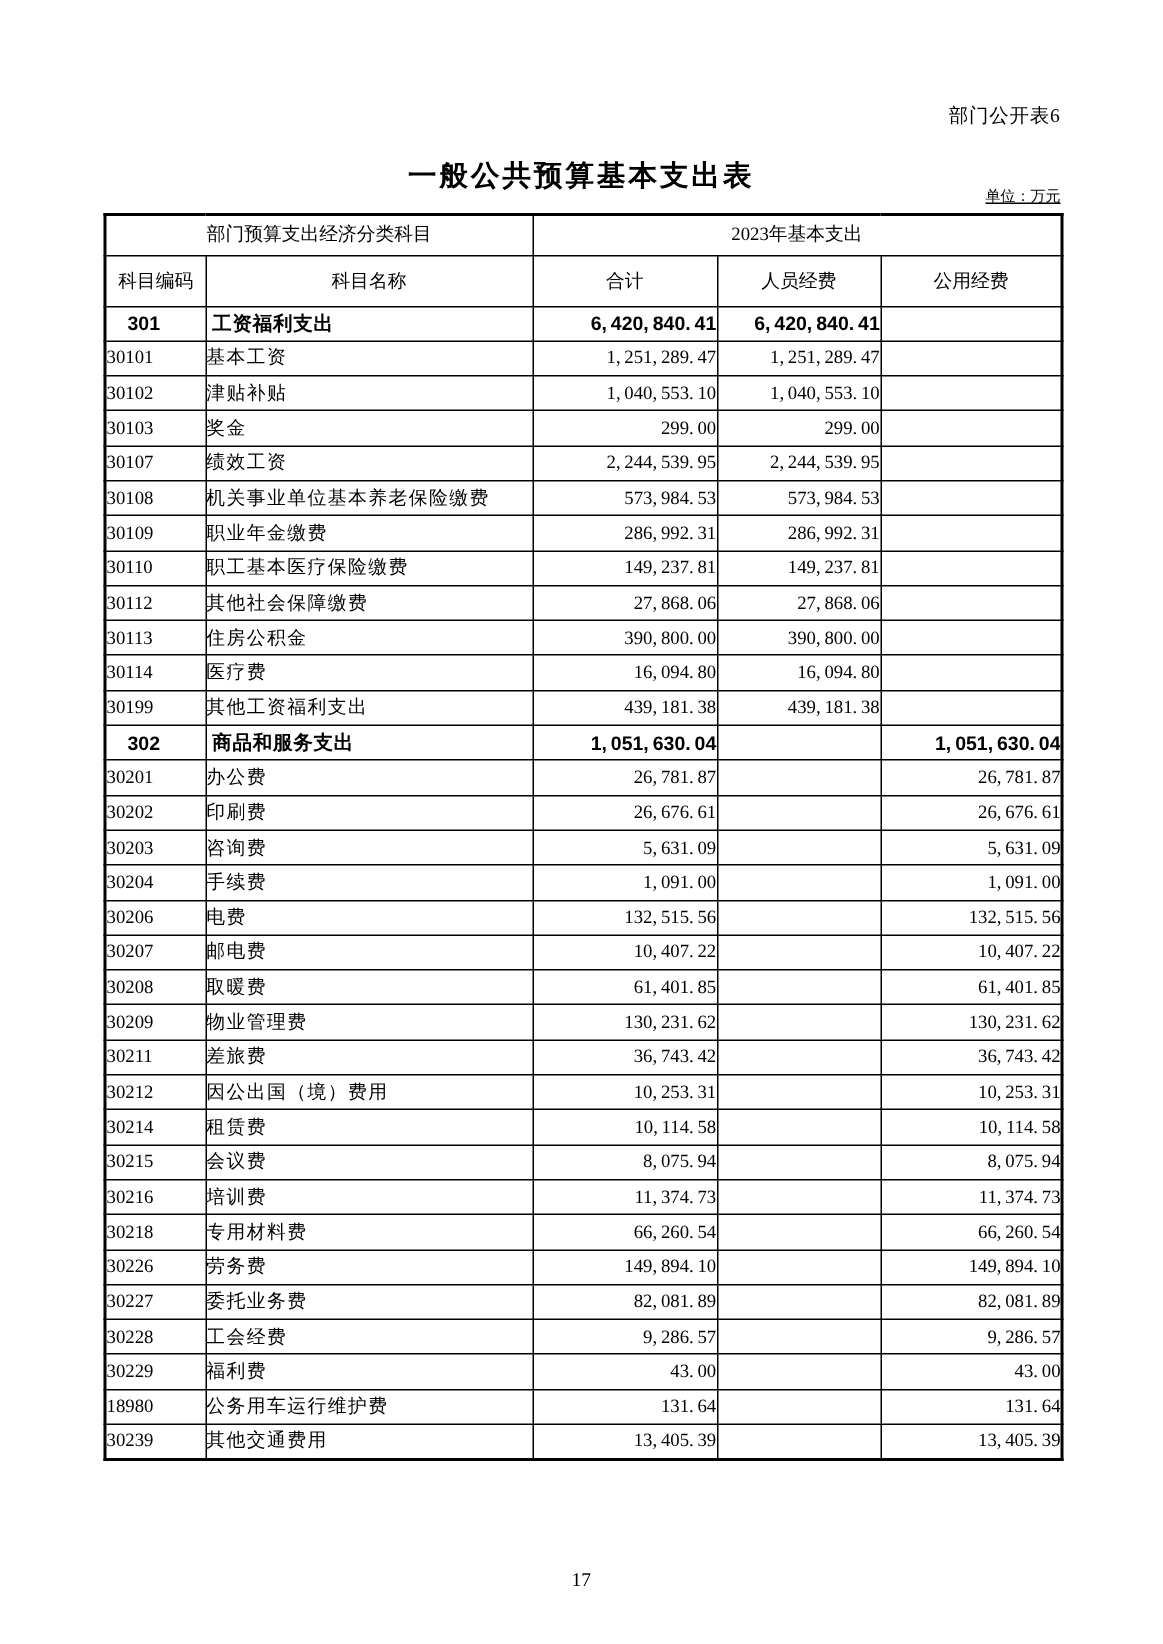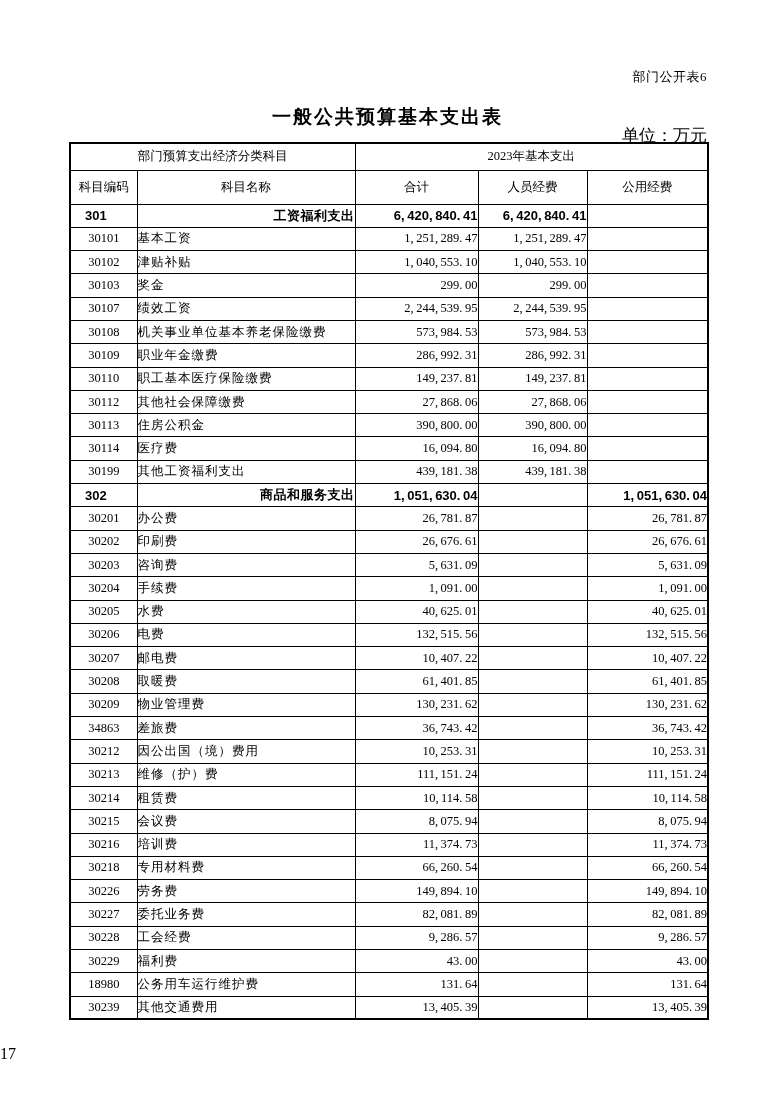--- a/index.html
+++ b/index.html
@@ -30,21 +30,22 @@
     text-align: center;
     font-family: "Liberation Sans", "DejaVu Sans", sans-serif;
     font-weight: bold;
     font-size: 19px;
     letter-spacing: 2px;
   }
   .unit-label {
     position: absolute;
     top: 124px;
     right: 68px;
-    font-size: 17px;
+    font-size: 10px;
+    text-decoration: underline;
   }
   table.budget {
     position: absolute;
     top: 142px;
     left: 69px;
     width: 638px;
     border-collapse: collapse;
     table-layout: fixed;
     border: 2px solid #000;
   }
@@ -53,37 +54,37 @@
     font-weight: normal;
     font-size: 12.5px;
     padding: 0;
     overflow: hidden;
     white-space: nowrap;
   }
   thead tr.group-row { height: 27px; padding-left: 48px; }
   thead tr.col-row   { height: 34px; }
   thead th { text-align: center; font-size: 13px; }
   tbody tr { height: 23.31px; }
-  td.code  { text-align: center; }
+  td.code  { text-align: left; }
   td.name  { text-align: left; padding-left: 24px; letter-spacing: 1px; }
   td.num   { text-align: right; padding-right: 5px; }
   tr.parent td {
     font-family: "Liberation Sans", "DejaVu Sans", sans-serif;
     font-weight: bold;
     font-size: 13px;
-    text-align: right;
   }
   tr.parent td.code { text-align: left; padding-left: 14px; }
   tr.parent td.name { padding-left: 4px; letter-spacing: 0.5px; }
   .page-number {
     position: absolute;
     top: 1045px;
     left: 0;
     width: 775px;
-    font-size: 16px;
+    text-align: center;
+    font-size: 13px;
   }
 </style>
 </head>
 <body>
 
 <div class="doc-label">部门公开表6</div>
 <div class="page-title">一般公共预算基本支出表</div>
 <div class="unit-label">单位：万元</div>
 
 <table class="budget">
@@ -221,27 +222,20 @@
         <td class="num">5, 631. 09</td>
       </tr>
       <tr class="child">
         <td class="code">30204</td>
         <td class="name">手续费</td>
         <td class="num">1, 091. 00</td>
         <td class="num"></td>
         <td class="num">1, 091. 00</td>
       </tr>
       <tr class="child">
-        <td class="code">30205</td>
-        <td class="name">水费</td>
-        <td class="num">40, 625. 01</td>
-        <td class="num"></td>
-        <td class="num">40, 625. 01</td>
-      </tr>
-      <tr class="child">
         <td class="code">30206</td>
         <td class="name">电费</td>
         <td class="num">132, 515. 56</td>
         <td class="num"></td>
         <td class="num">132, 515. 56</td>
       </tr>
       <tr class="child">
         <td class="code">30207</td>
         <td class="name">邮电费</td>
         <td class="num">10, 407. 22</td>
@@ -256,39 +250,32 @@
         <td class="num">61, 401. 85</td>
       </tr>
       <tr class="child">
         <td class="code">30209</td>
         <td class="name">物业管理费</td>
         <td class="num">130, 231. 62</td>
         <td class="num"></td>
         <td class="num">130, 231. 62</td>
       </tr>
       <tr class="child">
-        <td class="code">34863</td>
+        <td class="code">30211</td>
         <td class="name">差旅费</td>
         <td class="num">36, 743. 42</td>
         <td class="num"></td>
         <td class="num">36, 743. 42</td>
       </tr>
       <tr class="child">
         <td class="code">30212</td>
         <td class="name">因公出国（境）费用</td>
         <td class="num">10, 253. 31</td>
         <td class="num"></td>
         <td class="num">10, 253. 31</td>
-      </tr>
-      <tr class="child">
-        <td class="code">30213</td>
-        <td class="name">维修（护）费</td>
-        <td class="num">111, 151. 24</td>
-        <td class="num"></td>
-        <td class="num">111, 151. 24</td>
       </tr>
       <tr class="child">
         <td class="code">30214</td>
         <td class="name">租赁费</td>
         <td class="num">10, 114. 58</td>
         <td class="num"></td>
         <td class="num">10, 114. 58</td>
       </tr>
       <tr class="child">
         <td class="code">30215</td>

